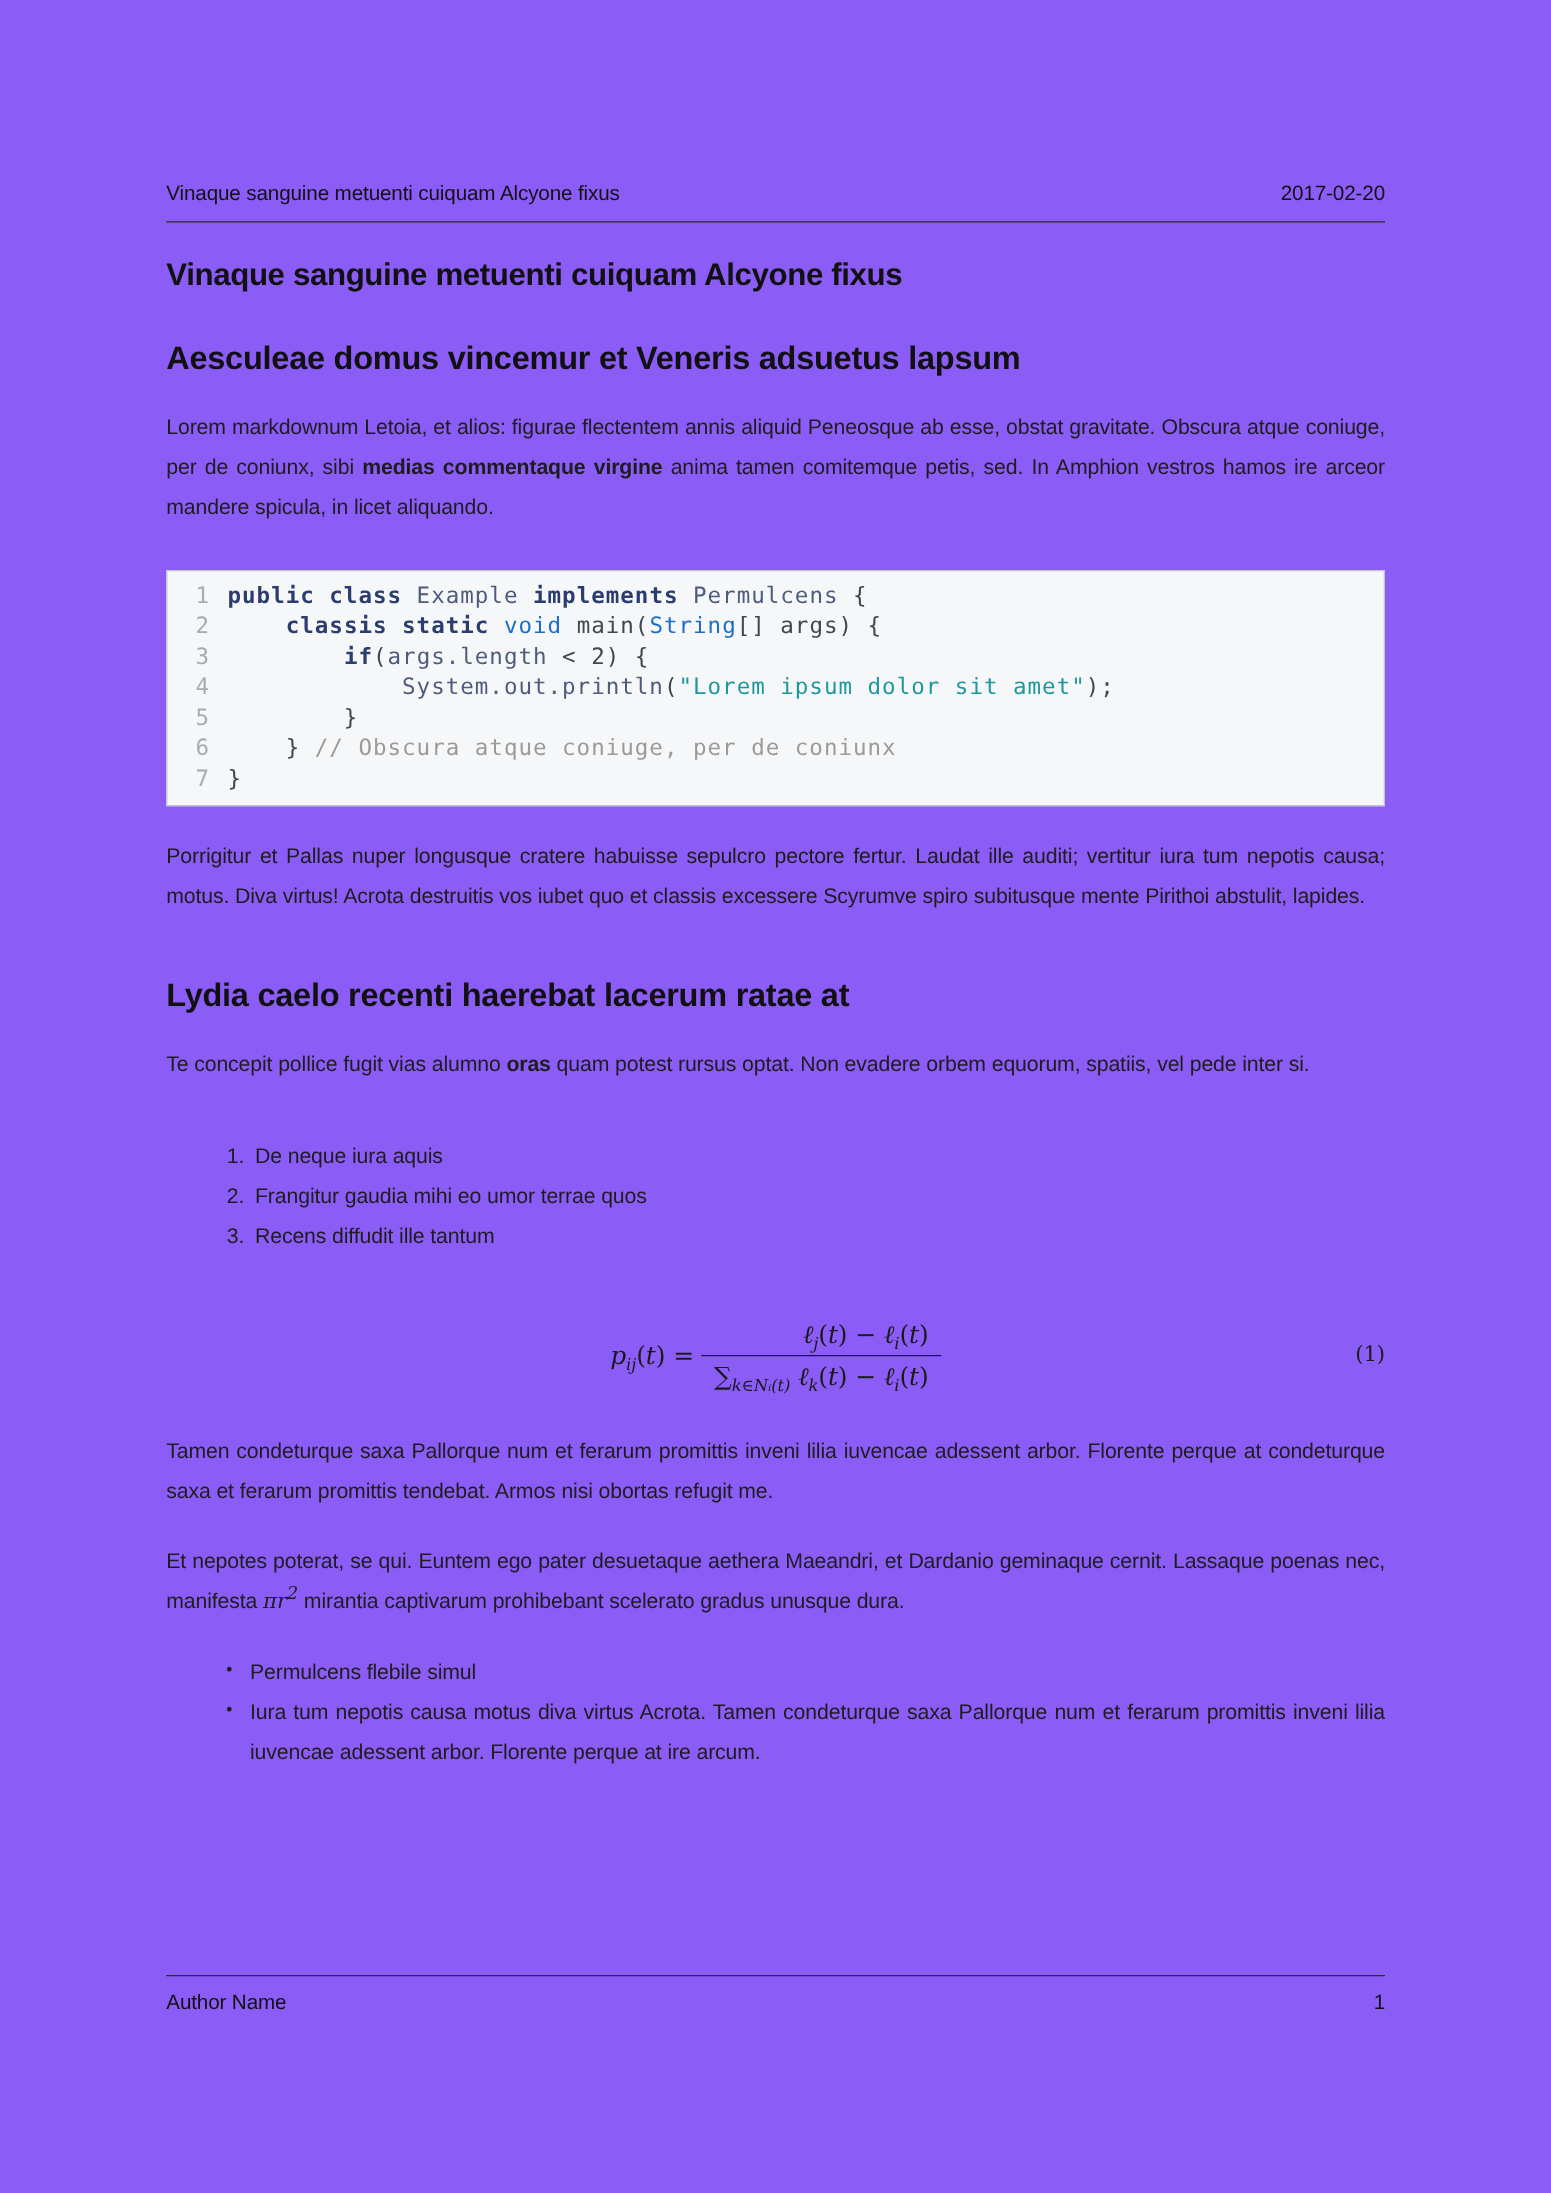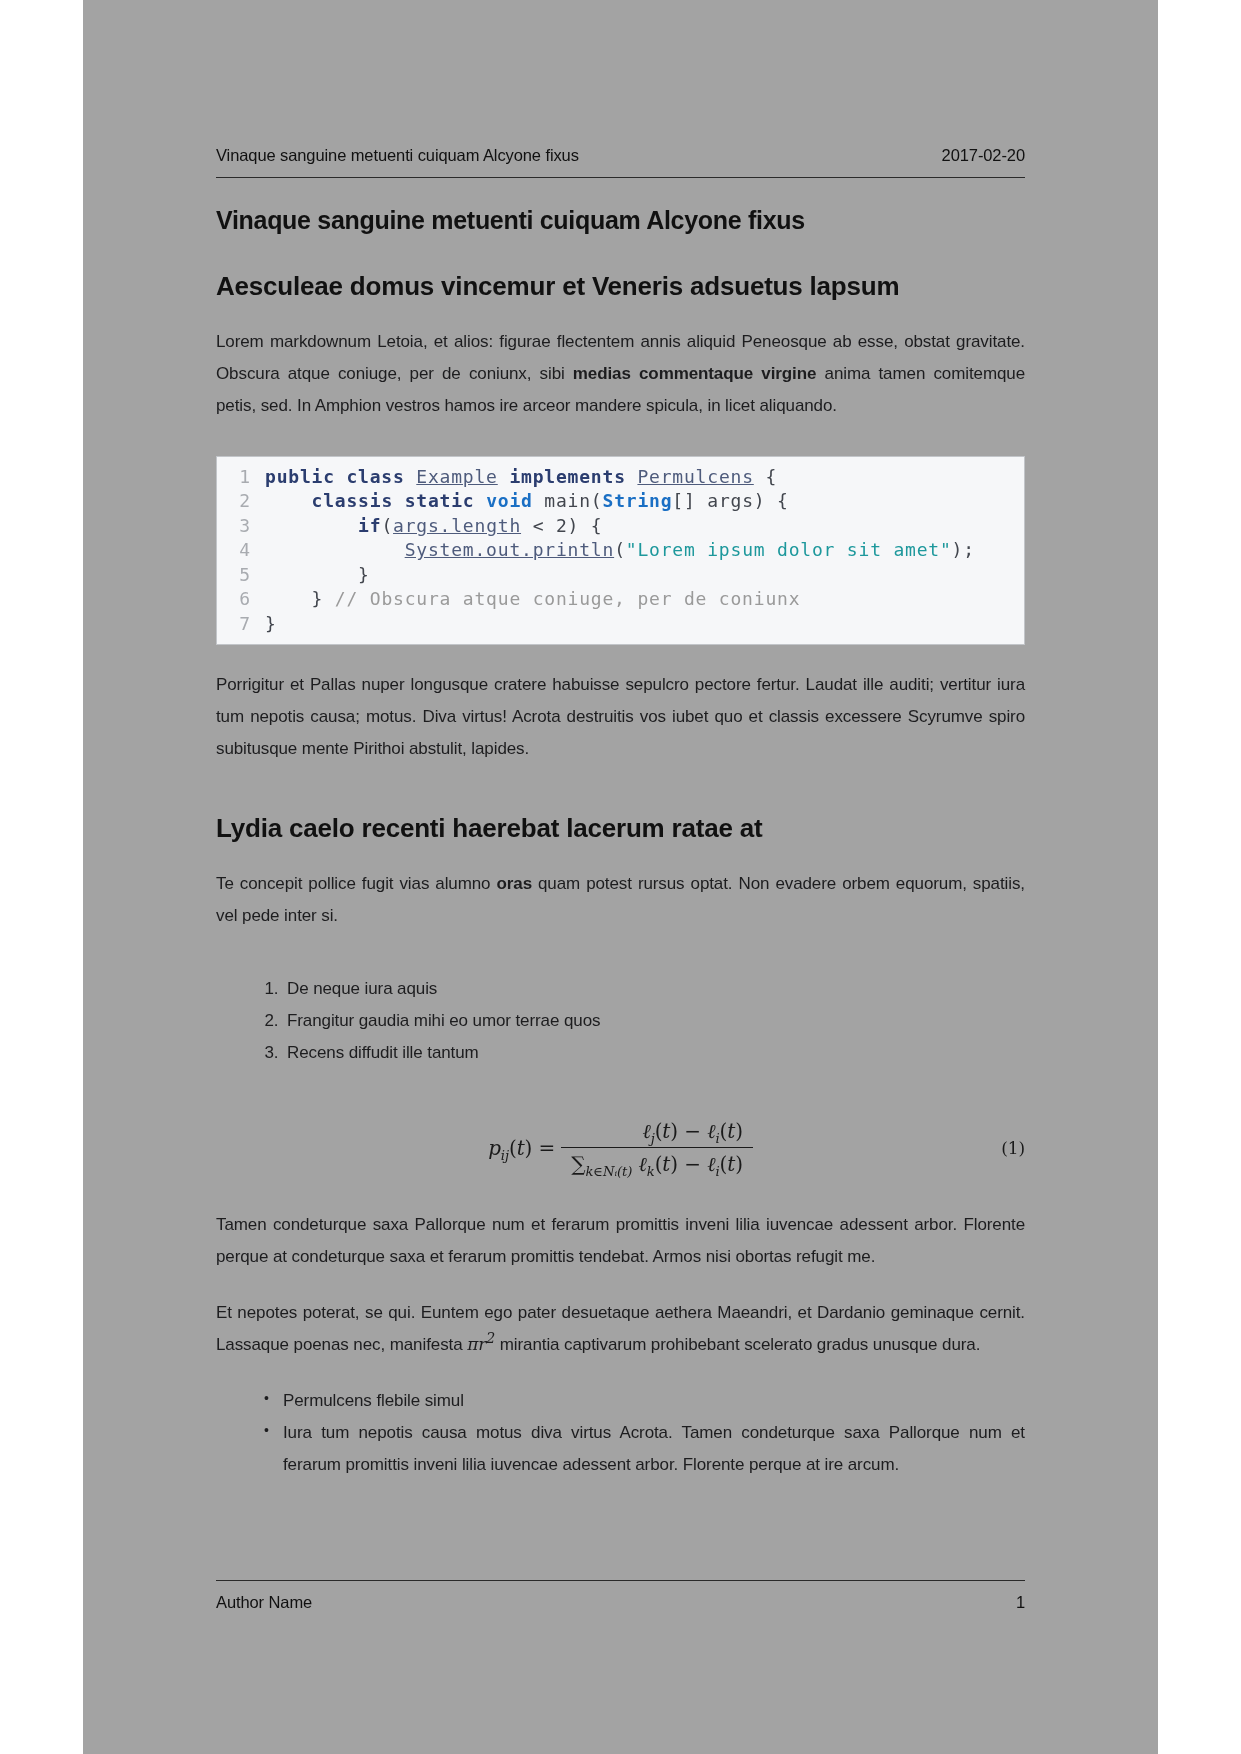--- a/index.html
+++ b/index.html
@@ -1,19 +1,19 @@
 <!DOCTYPE html>
 <html style="--c-keyword: #2b3d6f; --c-type: #1a6fc4; --c-identifier: #4e5b7c; --c-string: #1d989c; --c-comment: #9a9a9a; --c-plain: #42464e; --c-lineno: #a8abb0;"><head>
 <meta charset="utf-8">
 <style>
   html,body{margin:0;padding:0;background:#ffffff;}
   .page{
     position:relative;
-    width:1075px;height:1754px;
-    margin:0 auto;background:#a3a3a3;
+    width:1241px;height:1754px;
+    margin:0 auto;background:#8b5cf6;
     box-sizing:border-box;
     padding:146px 133px 0 133px;
     font-family:"Liberation Sans",sans-serif;
     color:#1d1d1f;
     letter-spacing:-0.1px;
   }
   
   .pg-header{
     display:flex;justify-content:space-between;align-items:flex-end;
     font-size:16.5px;color:#111;
@@ -52,22 +52,22 @@
     font-size:18px;line-height:24.5px;
     letter-spacing:0.8px;
   }
   .code-line{display:flex;white-space:pre;}
   .lineno{
     flex:0 0 34px;text-align:right;margin-right:14px;
     color:var(--c-lineno,#a8abb0);user-select:none;
   }
   .tok-pl{color:var(--c-plain,#42464e);}
   .tok-kw{color:var(--c-keyword,#2b3d6f);font-weight:700;}
-  .tok-ty{color:var(--c-type,#1a6fc4);font-weight:700;text-align:center;}
-  .tok-id{color:var(--c-identifier,#4e5b7c);text-decoration:underline;}
+  .tok-ty{color:var(--c-type,#1a6fc4);font-weight:400;text-align:center;}
+  .tok-id{color:var(--c-identifier,#4e5b7c);}
   .tok-st{color:var(--c-string,#1d989c);}
   .tok-co{color:var(--c-comment,#9a9a9a);}
   
   ol.num-list{
     margin:41px 0 0 0;padding:0 0 0 67px;
     font-size:17px;line-height:1.88;
   }
   ol.num-list li{padding-left:4px;}
   ul.dot-list{
     margin:24px 0 0 0;padding:0 0 0 67px;list-style:none;

